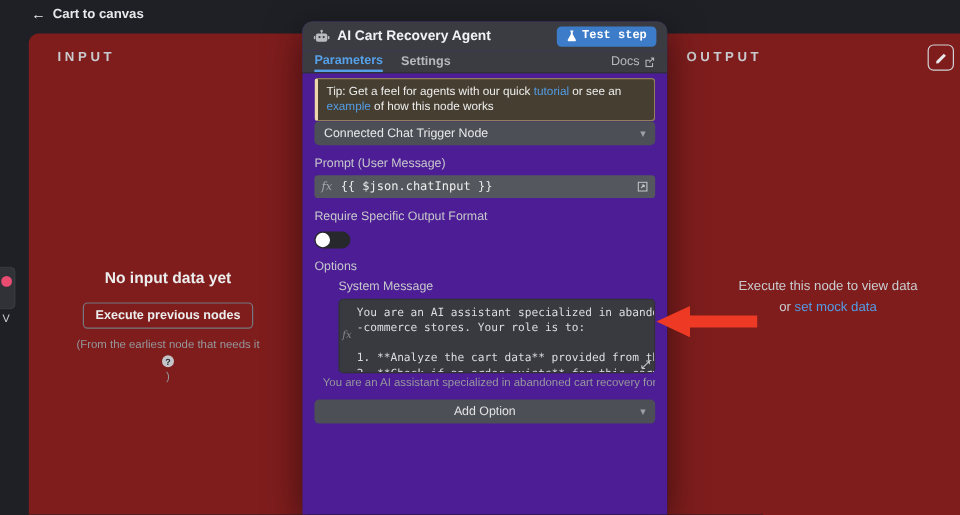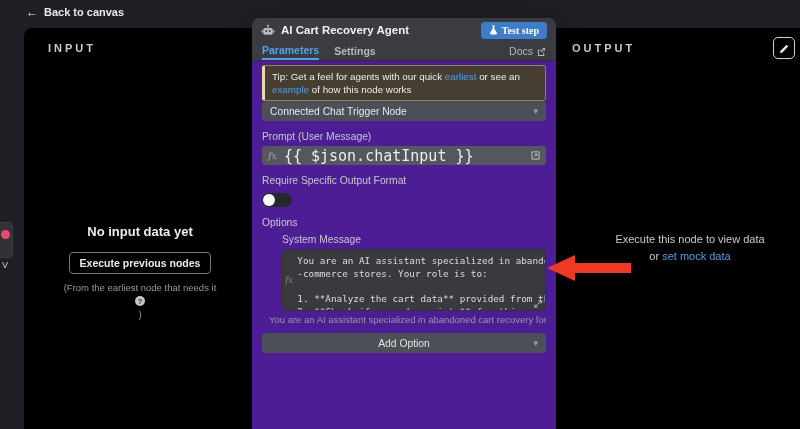--- a/index.html
+++ b/index.html
@@ -11,21 +11,21 @@
   .back-link { position:absolute; left:26px; top:6px; display:flex; align-items:center; gap:6px;
     color:#e8e9eb; font-size:11px; font-weight:700; cursor:pointer; }
   .back-arrow { font-size:12px; line-height:1; }
 
   .peek-node { position:absolute; left:0; top:222px; width:13px; height:36px; background:#303237;
     border-radius:0 5px 5px 0; border:1px solid #3c3e44; border-left:none; }
   .peek-dot { position:absolute; left:1px; top:7px; width:9px; height:9px; border-radius:50%; background:#ea4b71; }
   .peek-label { position:absolute; left:2px; top:260px; color:#cfd1d4; font-size:9px; }
 
   
-  .panel { position:absolute; top:28px; height:401px; background:#000000; }
+  .panel { position:absolute; top:28px; height:401px; background:#7f1d1d; }
   .panel.input { left:24px; width:232px; border-top-left-radius:8px; }
   .panel.output { left:556px; width:252px; border-top-right-radius:8px; }
   .panel-title { padding:14px 0 0 24px; color:#c9cbce; font-size:11px; font-weight:700; letter-spacing:3px; }
   .panel.output .panel-title { padding-left:16px; }
 
   .empty-state { position:absolute; left:0; right:0; top:196px; text-align:center; }
   .empty-title { color:#eceded; font-size:13px; font-weight:600; }
   .exec-btn { margin-top:13px; display:inline-block; background:transparent; border:1px solid #75787e;
     border-radius:4px; padding:4px 10px; color:#eceded; font-size:10.5px; font-weight:600; cursor:pointer;
     font-family:"Liberation Sans", sans-serif; }
@@ -40,39 +40,39 @@
     border-radius:5px; background:transparent; display:flex; align-items:center; justify-content:center; cursor:pointer; }
 
   
   .modal { position:absolute; left:252px; top:18px; width:304px; height:411px; background:#4c1d95;
     border-radius:8px 8px 0 0; box-shadow:0 8px 30px rgba(0,0,0,.5); }
   .modal-header { height:24px; background:#3a3c42; border-radius:8px 8px 0 0; display:flex; align-items:center;
     gap:6px; padding:0 9px; }
   .modal-title { color:#f1f2f3; font-size:11.5px; font-weight:700; }
   .test-btn { margin-left:auto; background:#3d7cc9; border:none; border-radius:4px; padding:3px 8px;
     display:flex; align-items:flex-start; gap:4px; color:#fff; font-size:10px; font-weight:600; cursor:pointer;
-    font-family:Liberation Serif, serif; }
+    font-family:Liberation Mono, monospace; }
   .tabs-row { height:19px; background:#3a3c42; display:flex; align-items:stretch; gap:15px; padding:0 10px;
     border-bottom:1px solid #2e3035; }
   .tab { font-size:10.5px; font-weight:600; display:flex; align-items:center; cursor:pointer; color:#b6b8bc; }
   .tab.active { color:#56a0e8; border-bottom:2px solid #56a0e8; }
   .docs-link { margin-left:auto; display:flex; align-items:center; gap:4px; color:#b6b8bc; font-size:10.5px; cursor:pointer; }
 
   .modal-body { padding:4px 10px 10px; }
   .tip-banner { border:1px solid #93805a; border-left:3px solid #ecd8a8; background:#463e30; border-radius:3px;
     padding:4px 7px; font-size:9.8px; color:#eceded; line-height:1.35; }
   .field-label { margin:10px 0 4px; font-size:10.3px; color:#c6c8cb; }
   .select { height:20px; background:#4c4f55; border-radius:4px; display:flex; align-items:center;
     padding:0 8px; font-size:10.3px; color:#e7e8ea; cursor:pointer; position:relative; }
   .chevron { margin-left:auto; color:#9da0a4; font-size:9px; }
 
   .expr-input { height:19px; background:#54575d; border-radius:3px; display:flex; align-items:center;
     gap:7px; padding:0 6px; cursor:text; }
   .fx { font-style:italic; color:#a3a6ab; font-size:9.5px; font-family:"DejaVu Serif", serif; }
-  .expr-value { font-size:15px; color:#eceded; }
+  .expr-value { font-size:10px; color:#eceded; }
   .expand-ico { margin-left:auto; display:flex; }
 
   .toggle { margin:7px 0 2px; width:30px; height:14px; border-radius:7px; background:#26282c; position:relative; cursor:pointer; }
   .toggle-knob { position:absolute; left:1px; top:1px; width:12px; height:12px; border-radius:50%; background:#fff; }
 
   .options-group { margin-left:20px; }
   .sm-box { position:relative; display:flex; background:#383a3f; border:1px solid #303237; border-radius:4px; }
   .sm-gutter { width:13px; display:flex; align-items:center; justify-content:center; }
   .sm-gutter .fx { font-size:8.5px; color:#82858b; }
   .sm-text { margin:0; padding:5px 6px 0 2px; font-family:"DejaVu Sans Mono", monospace; font-size:9.3px;
@@ -84,21 +84,21 @@
     display:flex; align-items:center; justify-content:center; font-size:10.3px; color:#e2e3e5; cursor:pointer; }
   .add-option .chevron { position:absolute; right:8px; top:5px; margin:0; }
 
   .red-arrow { position:absolute; left:543px; top:253px; }
 </style>
 </head>
 <body>
 
 <div class="back-link">
   <span class="back-arrow">←</span>
-  <span>Back to canvas</span>
+  <span>Cart to canvas</span>
 </div>
 
 <div class="peek-node">
   <span class="peek-dot"></span>
 </div>
 <div class="peek-label">V</div>
 
 <div class="panel input">
   <div class="panel-title">INPUT</div>
   <div class="empty-state">
@@ -161,21 +161,21 @@
       <span style="display:flex;">
         <svg width="9" height="9" viewBox="0 0 10 10">
             <path d="M1 3 h4 v1 h-3 v5 h5 v-3 h1 v4 h-7 Z M6 1 h3 v3 h-1 v-1.3 l-3.2 3.2 -0.7 -0.7 3.2 -3.2 h-1.3 Z" fill="#b6b8bc"></path>
           </svg>
       </span>
     </div>
   </div>
 
   <div class="modal-body">
     <div class="tip-banner">
-      <span>Tip: Get a feel for agents with our quick </span><span class="link">earliest</span><span> or see an </span><span class="link">example</span><span> of how this node works</span>
+      <span>Tip: Get a feel for agents with our quick </span><span class="link">tutorial</span><span> or see an </span><span class="link">example</span><span> of how this node works</span>
     </div>
 
     <div class="select">
       <span>Connected Chat Trigger Node</span>
       <span class="chevron">▾</span>
     </div>
 
     <div class="field-label">Prompt (User Message)</div>
     <div class="expr-input">
       <span class="fx">fx</span>

